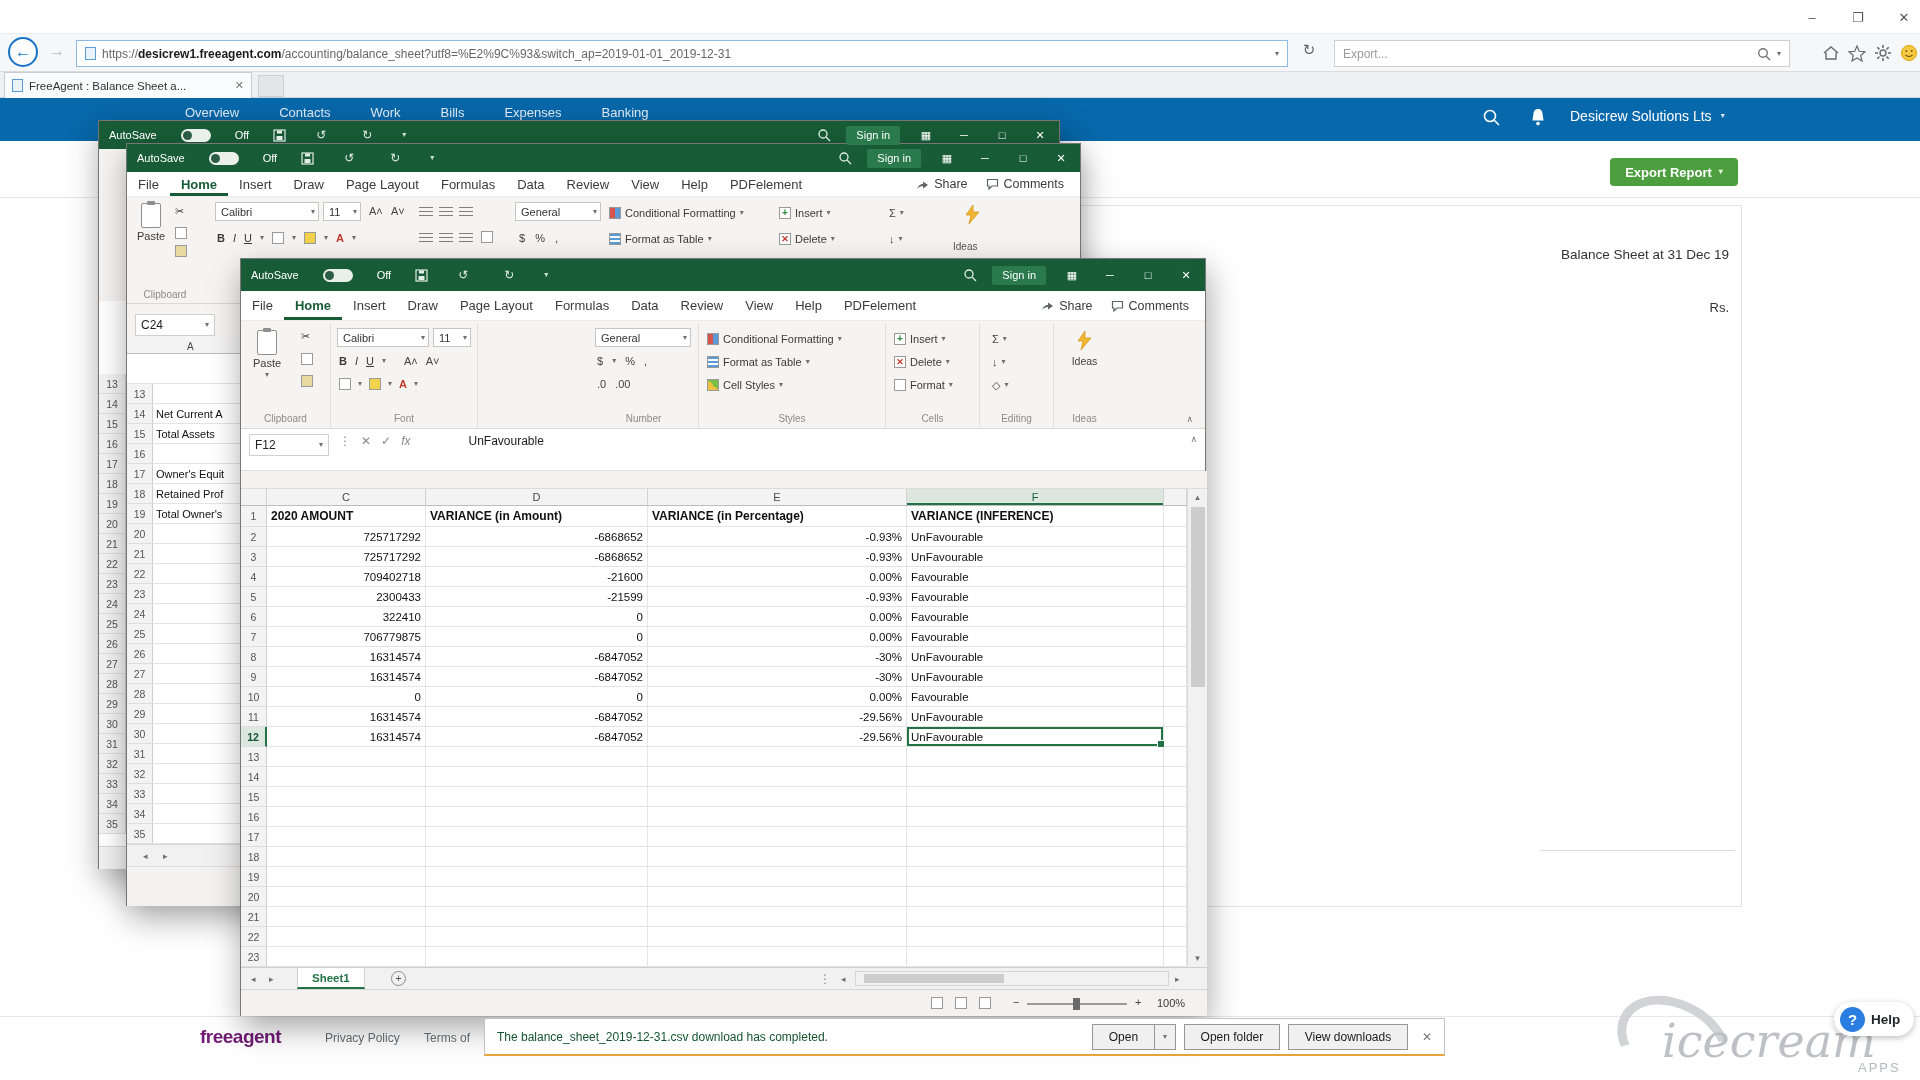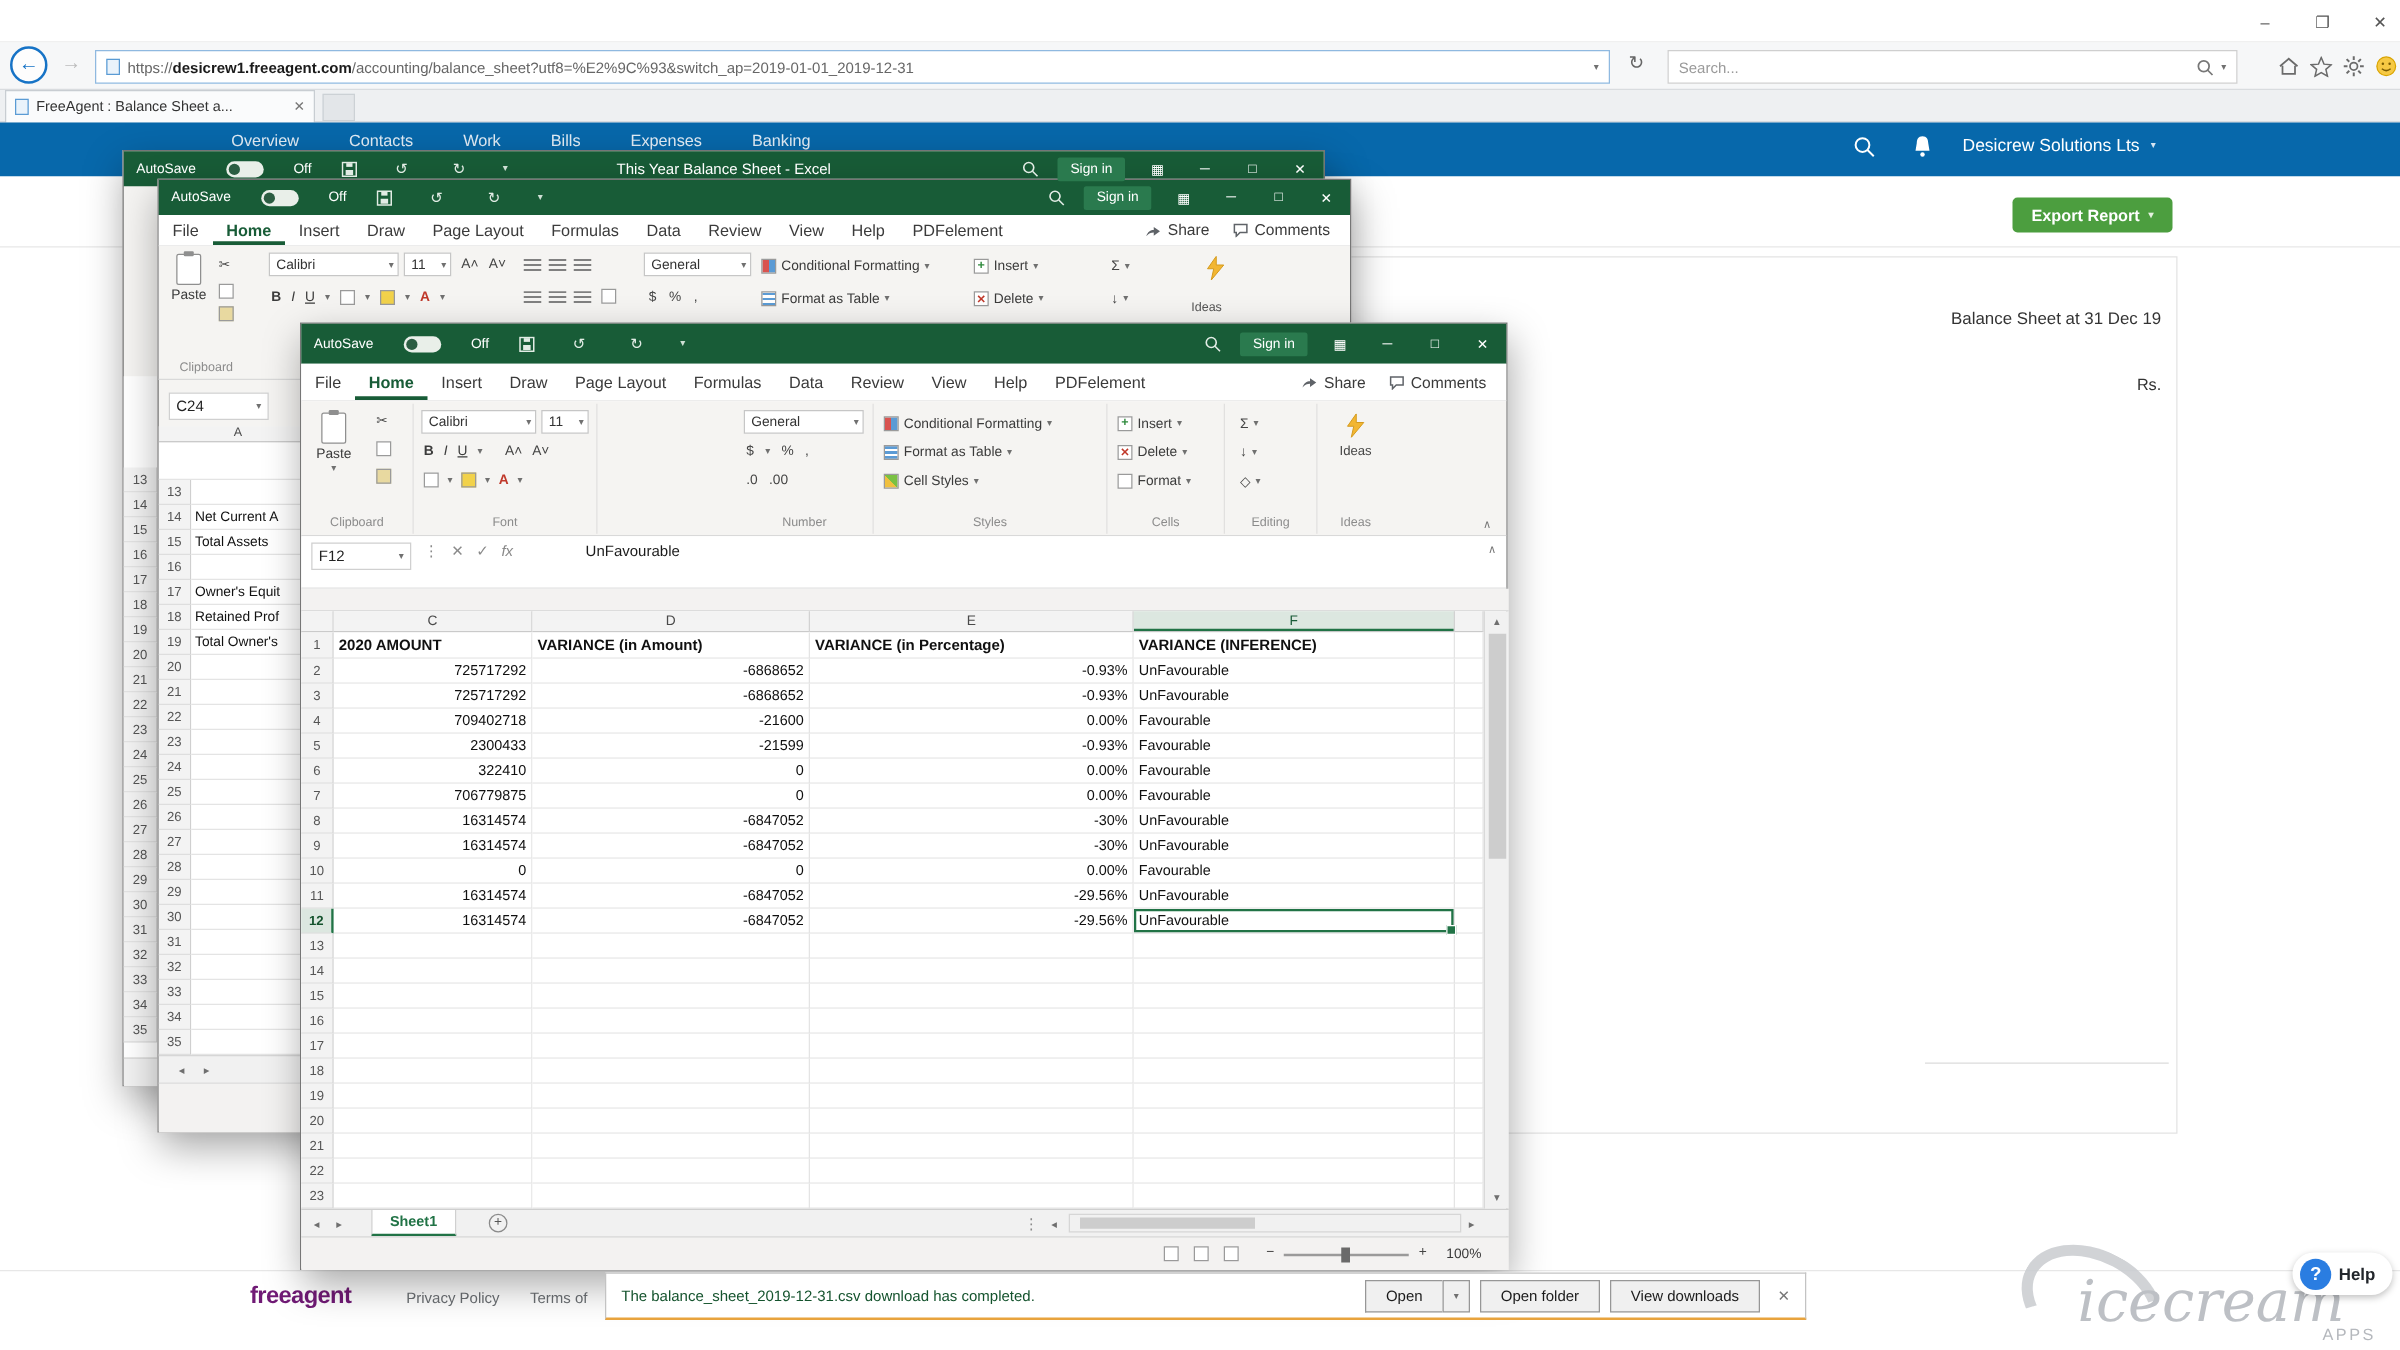--- a/index.html
+++ b/index.html
@@ -114,21 +114,21 @@
 <div class="a" id="fwd-btn">→</div>
 <div class="a" id="url-field">
   <span class="pgico" style="margin-right:6px"></span>
   <span>https://</span>
     <span class="url-dom">desicrew1.freeagent.com</span>
     <span>/accounting/balance_sheet?utf8=%E2%9C%93&amp;switch_ap=2019-01-01_2019-12-31</span>
   <span class="chev">▾</span>
 </div>
 <div class="a" id="refresh-btn">↻</div>
 <div class="a" id="search-field">
-  <span>Search...</span>
+  <span>Export...</span>
   <span class="right">
     <svg width="14" height="14">
         <circle cx="6" cy="6" r="4.3" fill="none" stroke="#777" stroke-width="1.4"></circle>
         <line x1="9.2" y1="9.2" x2="13" y2="13" stroke="#777" stroke-width="1.4"></line>
       </svg>
     <span class="chev">▾</span>
   </span>
 </div>
 <div class="a br-ico" style="left:1820px">
   <svg width="18" height="16">
@@ -218,21 +218,20 @@
       <span>Off</span>
       <svg width="13" height="13">
           <rect x="1" y="1" width="11" height="11" fill="none" stroke="#e2ece5" stroke-width="1.2"></rect>
           <rect x="3.5" y="7" width="6" height="4" fill="#e2ece5"></rect>
           <rect x="4" y="1.5" width="5" height="3" fill="#e2ece5"></rect>
         </svg>
       <span class="tb-ic">↺</span>
       <span class="tb-ic">↻</span>
       <span class="chev" style="color:#cfe0d5">▾</span>
     </div>
-    <div class="tb-title">This Year Balance Sheet - Excel</div>
     <div class="tb-right">
       <svg width="14" height="14" style="margin-right:8px">
           <circle cx="6" cy="6" r="4" fill="none" stroke="#e2ece5" stroke-width="1.3"></circle>
           <line x1="9" y1="9" x2="13" y2="13" stroke="#e2ece5" stroke-width="1.3"></line>
         </svg>
       <span class="signin">Sign in</span>
       <span class="wbtn">▦</span>
       <span class="wbtn">─</span>
       <span class="wbtn">□</span>
       <span class="wbtn">✕</span>

